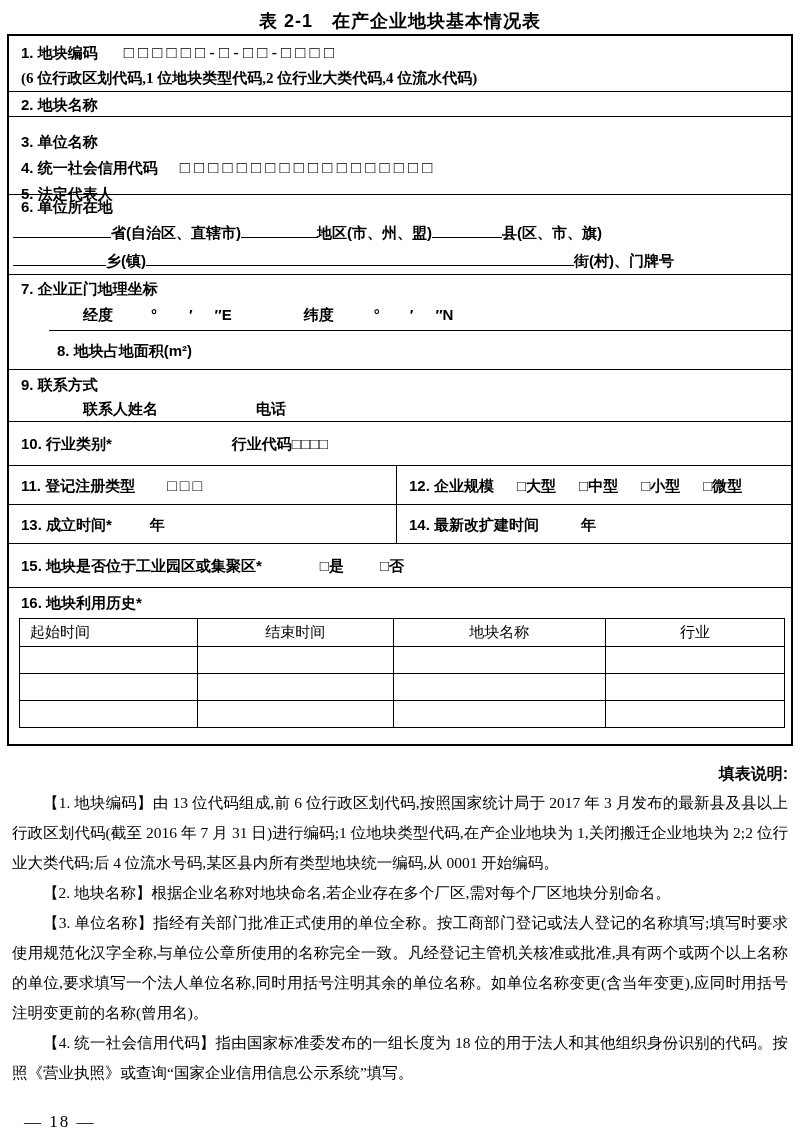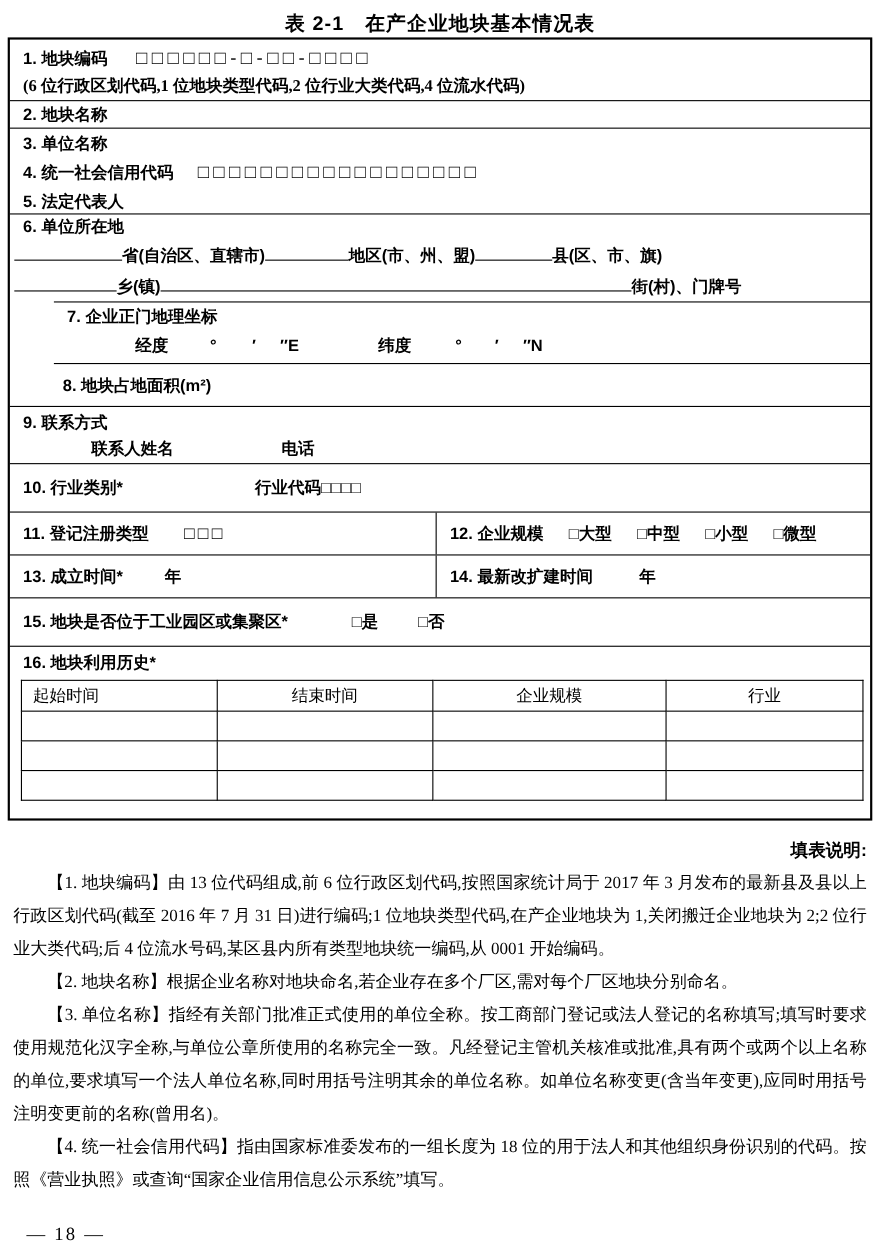--- a/index.html
+++ b/index.html
@@ -19,30 +19,30 @@
   .fr:first-child { border-top:none; }
   .r1 { height:55px; padding:4px 0 0 12px; }
   .r1 .line1 { line-height:26px; }
   .r1 .boxes { margin-left:26px; }
   .boxes { font-weight:normal; font-size:17px; letter-spacing:4px; }
   .r1 .note {
     line-height:24px; font-weight:bold; font-size:15px;
     font-family:"Liberation Serif", serif;
   }
   .r2 { height:25px; line-height:25px; padding-left:12px; }
-  .r345 { height:78px; padding:1px 0 0 12px; }
+  .r345 { height:78px; padding:12px 0 0 12px; }
   .r345 .ln { line-height:26px; }
   .r345 .boxes { margin-left:22px; letter-spacing:4px; }
   .r6 { height:80px; }
   .r6 .lbl { line-height:24px; padding-left:12px; display:block; }
   .addr { line-height:28px; padding-left:4px; }
   .u { display:inline-block; border-bottom:1px solid #000; height:15px; vertical-align:baseline; }
   .u-a { width:98px; } .u-b { width:76px; } .u-c { width:70px; }
   .u-d { width:93px; } .u-e { width:428px; }
-  .r7 { height:56px;margin-left:40px; }
+  .r7 { height:56px; }
   .r7 .lbl { line-height:27px; padding-left:12px; display:block; }
   .coord { line-height:26px; }
   .c1 { margin-left:74px; } .c2 { margin-left:38px; } .c3 { margin-left:32px; }
   .c4 { margin-left:22px; } .c5 { margin-left:72px; } .c6 { margin-left:40px; }
   .c7 { margin-left:30px; } .c8 { margin-left:22px; }
   .r8 { height:39px; line-height:39px; padding-left:8px;margin-left:40px; }
   .r9 { height:52px; padding-top:2px; }
   .r9 .lbl { line-height:25px; padding-left:12px; display:block; }
   .r9 .ln2 { line-height:24px; }
   .m-contact { margin-left:74px; } .m-phone { margin-left:98px; }
@@ -160,21 +160,21 @@
     <span>15. 地块是否位于工业园区或集聚区*</span><span class="m-yes">□是</span><span class="m-no">□否</span>
   </div>
 
   <div class="fr r16">
     <span class="lbl">16. 地块利用历史*</span>
     <table class="hist">
       <tbody>
         <tr class="hd">
           <td class="c0">起始时间</td>
           <td class="c1">结束时间</td>
-          <td class="c2">企业规模</td>
+          <td class="c2">地块名称</td>
           <td class="c3">行业</td>
         </tr>
         <tr>
           <td class="c0"></td>
             <td class="c1"></td>
             <td class="c2"></td>
             <td class="c3"></td>
         </tr>
         <tr>
           <td class="c0"></td>

